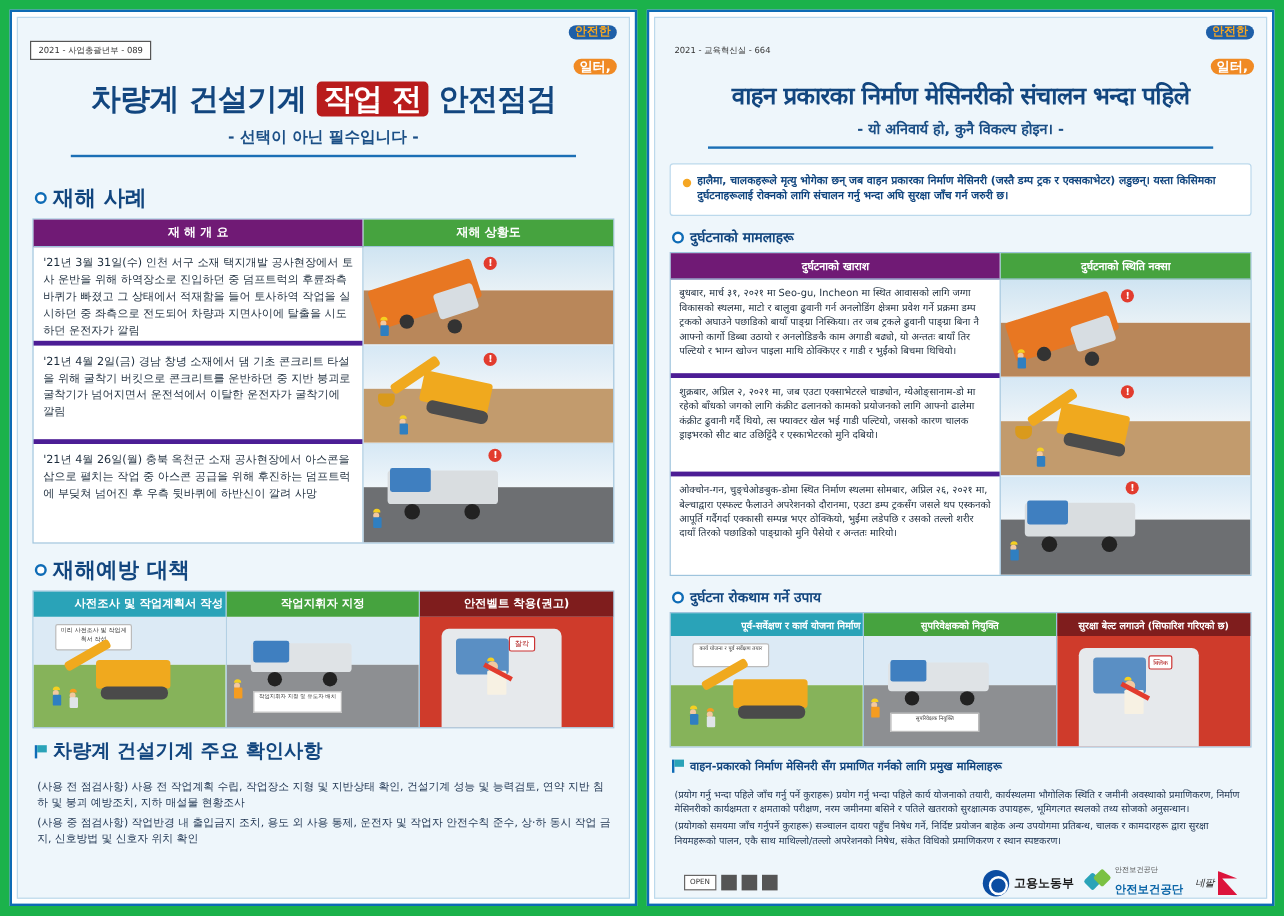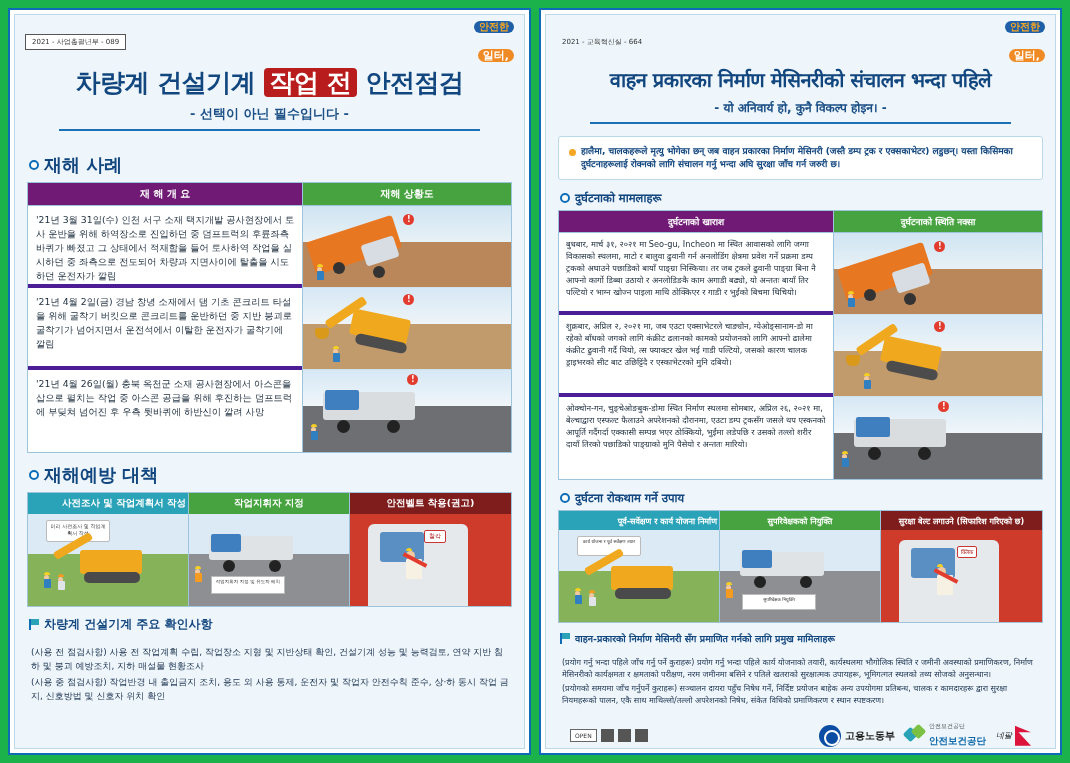--- a/index.html
+++ b/index.html
@@ -143,21 +143,21 @@
   }
   .check-head .flagicon {
     width:10px; height:11px; flex:none; position:relative;
   }
   .check-head .flagicon::before {
     content:""; position:absolute; left:0; top:0; width:2px; height:11px; background:#0f6cb6;
   }
   .check-head .flagicon::after {
     content:""; position:absolute; left:2px; top:0; width:8px; height:6px; background:#2aa3b8;
   }
-  .check-head .txt { font-size:12px; font-weight:bold; color:#12467f; }
+  .check-head .txt { font-size:16px; font-weight:bold; color:#12467f; }
   .check-head.np .txt { font-size:9.5px; }
   .check-list { font-size:9px; line-height:1.55; color:#1d3350; padding-left:4px; }
   .check-list.np { font-size:8px; line-height:1.5; }
   .check-list li { list-style:none; margin-bottom:2px; }
   
   .footer {
     margin-top:auto;
     display:flex; align-items:center; justify-content:flex-end; gap:10px;
     padding:6px 12px 8px 12px;
   }

